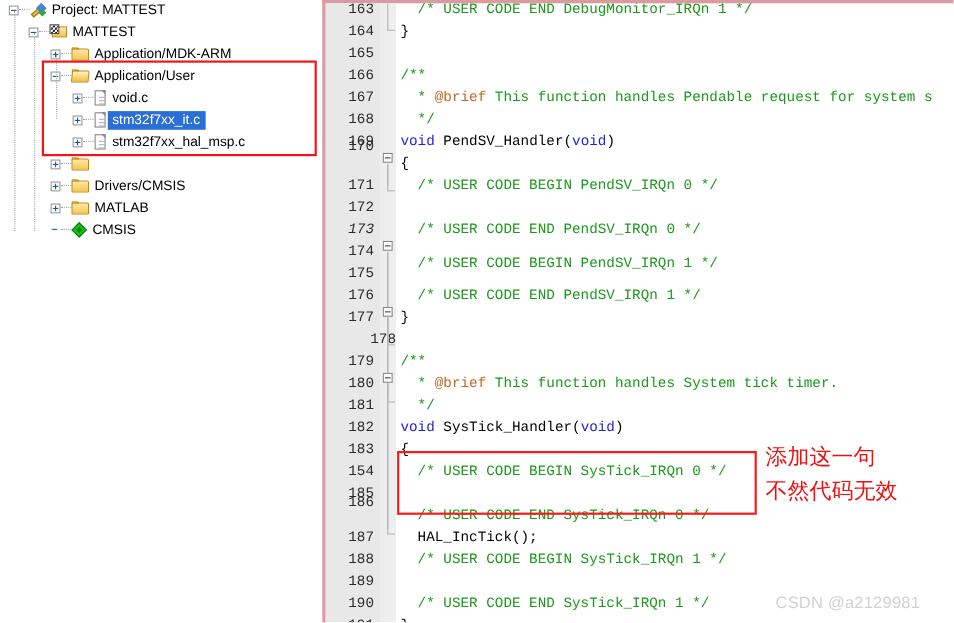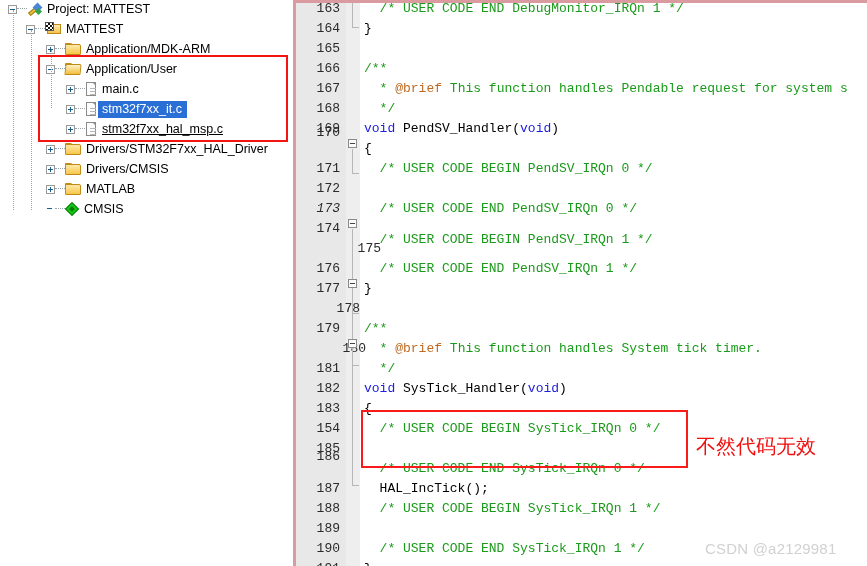--- a/index.html
+++ b/index.html
@@ -364,54 +364,53 @@
       <div class="tree-row" style="top: 79px; left: 66px;">
         <span class="exp plus"></span>
         <span class="dots"></span>
         <span class="fileicon">
           <span class="pg">
             <span class="ln" style="top:5px"></span>
             <span class="ln" style="top:8px"></span>
             <span class="ln" style="top:11px"></span>
           </span>
         </span>
-        <span class="tree-label">main.c</span>
+        <span class="tree-label">void.c</span>
       </div>
       <div class="tree-row" style="top: 99px; left: 66px;">
         <span class="exp plus"></span>
         <span class="dots"></span>
         <span class="fileicon">
           <span class="pg">
             <span class="ln" style="top:5px"></span>
             <span class="ln" style="top:8px"></span>
             <span class="ln" style="top:11px"></span>
           </span>
         </span>
         <span class="tree-label selected">stm32f7xx_it.c</span>
       </div>
-      <div class="tree-row" style="top: 119px; left: 66px; text-decoration: underline;">
+      <div class="tree-row" style="top: 119px; left: 66px;">
         <span class="exp plus"></span>
         <span class="dots"></span>
         <span class="fileicon">
           <span class="pg">
             <span class="ln" style="top:5px"></span>
             <span class="ln" style="top:8px"></span>
             <span class="ln" style="top:11px"></span>
           </span>
         </span>
         <span class="tree-label">stm32f7xx_hal_msp.c</span>
       </div>
       <div class="tree-row" style="top: 139px; left: 46px;">
         <span class="exp plus"></span>
         <span class="dots"></span>
         <span class="folder">
           <span class="tab"></span>
           <span class="back"></span>
         </span>
-        <span class="tree-label">Drivers/STM32F7xx_HAL_Driver</span>
       </div>
       <div class="tree-row" style="top: 159px; left: 46px;">
         <span class="exp plus"></span>
         <span class="dots"></span>
         <span class="folder">
           <span class="tab"></span>
           <span class="back"></span>
         </span>
         <span class="tree-label">Drivers/CMSIS</span>
       </div>
@@ -462,31 +461,31 @@
       <div class="lnum" style="top: 120px;">170</div>
       <div class="ctext" style="top: 136px;"><span class="pl">{</span></div>
       <div class="lnum" style="top: 156px;">171</div>
       <div class="ctext" style="top: 156px;"><span class="cm">  /* USER CODE BEGIN PendSV_IRQn 0 */</span></div>
       <div class="lnum" style="top: 176px;">172</div>
       <div class="ctext" style="top: 176px;"><span class="pl"></span></div>
       <div class="lnum" style="top: 196px; font-style: italic;">173</div>
       <div class="ctext" style="top: 196px;"><span class="cm">  /* USER CODE END PendSV_IRQn 0 */</span></div>
       <div class="lnum" style="top: 216px;">174</div>
       <div class="ctext" style="top: 216px; margin-top: 11px;"><span class="cm">  /* USER CODE BEGIN PendSV_IRQn 1 */</span></div>
-      <div class="lnum" style="top: 236px; margin-left: 41px;">175</div>
+      <div class="lnum" style="top: 236px;">175</div>
       <div class="ctext" style="top: 236px;"><span class="pl"></span></div>
       <div class="lnum" style="top: 256px;">176</div>
       <div class="ctext" style="top: 256px;"><span class="cm">  /* USER CODE END PendSV_IRQn 1 */</span></div>
       <div class="lnum" style="top: 276px;">177</div>
       <div class="ctext" style="top: 276px;"><span class="pl">}</span></div>
       <div class="lnum" style="top: 296px; padding-left: 20px;">178</div>
       <div class="ctext" style="top: 296px;"><span class="pl"></span></div>
       <div class="lnum" style="top: 316px;">179</div>
       <div class="ctext" style="top: 316px;"><span class="cm">/**</span></div>
-      <div class="lnum" style="top: 336px; padding-left: 26px;">180</div>
+      <div class="lnum" style="top: 336px;">180</div>
       <div class="ctext" style="top: 336px;"><span class="cm">  * </span><span class="brief">@brief</span><span class="cm"> This function handles System tick timer.</span></div>
       <div class="lnum" style="top: 356px;">181</div>
       <div class="ctext" style="top: 356px;"><span class="cm">  */</span></div>
       <div class="lnum" style="top: 376px;">182</div>
       <div class="ctext" style="top: 376px;"><span class="kw">void</span><span class="pl"> SysTick_Handler(</span><span class="kw">void</span><span class="pl">)</span></div>
       <div class="lnum" style="top: 396px;">183</div>
       <div class="ctext" style="top: 396px;"><span class="pl">{</span></div>
       <div class="lnum" style="top: 416px;">154</div>
       <div class="ctext" style="top: 416px;"><span class="cm">  /* USER CODE BEGIN SysTick_IRQn 0 */</span></div>
       <div class="lnum" style="top: 436px;">185</div>
@@ -516,15 +515,15 @@
   <div class="fguide" style="top:286px;height:20px;"></div>
   <div class="fend" style="top:286px;height:24px;"></div>
   <div class="fold" style="top:336px;"></div>
   <div class="fguide" style="top:346px;height:132px;"></div>
   <div class="fend" style="top:346px;height:136px;"></div>
   <div class="fend" style="top:0px;height:24px;"></div>
 
   <div id="code-redbox"></div>
 </div>
 
-<div id="annotation"><br><span>不然代码无效</span></div>
+<div id="annotation"><span>添加这一句</span><br><span>不然代码无效</span></div>
 
 <div id="watermark">CSDN @a2129981</div>
 
 </body></html>

